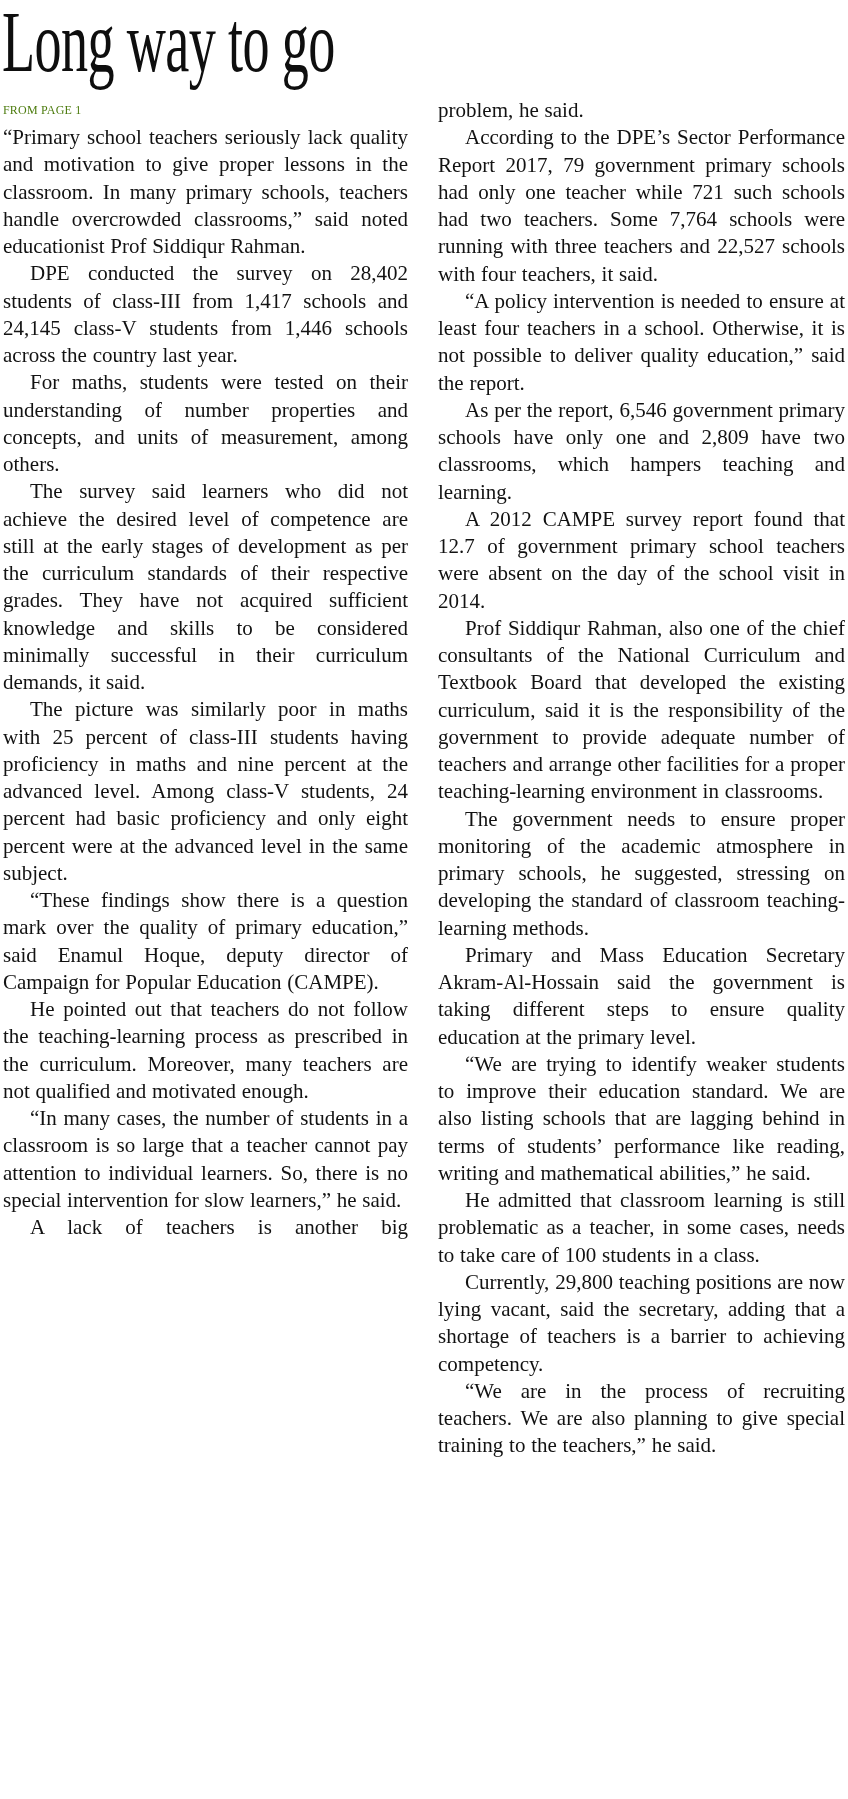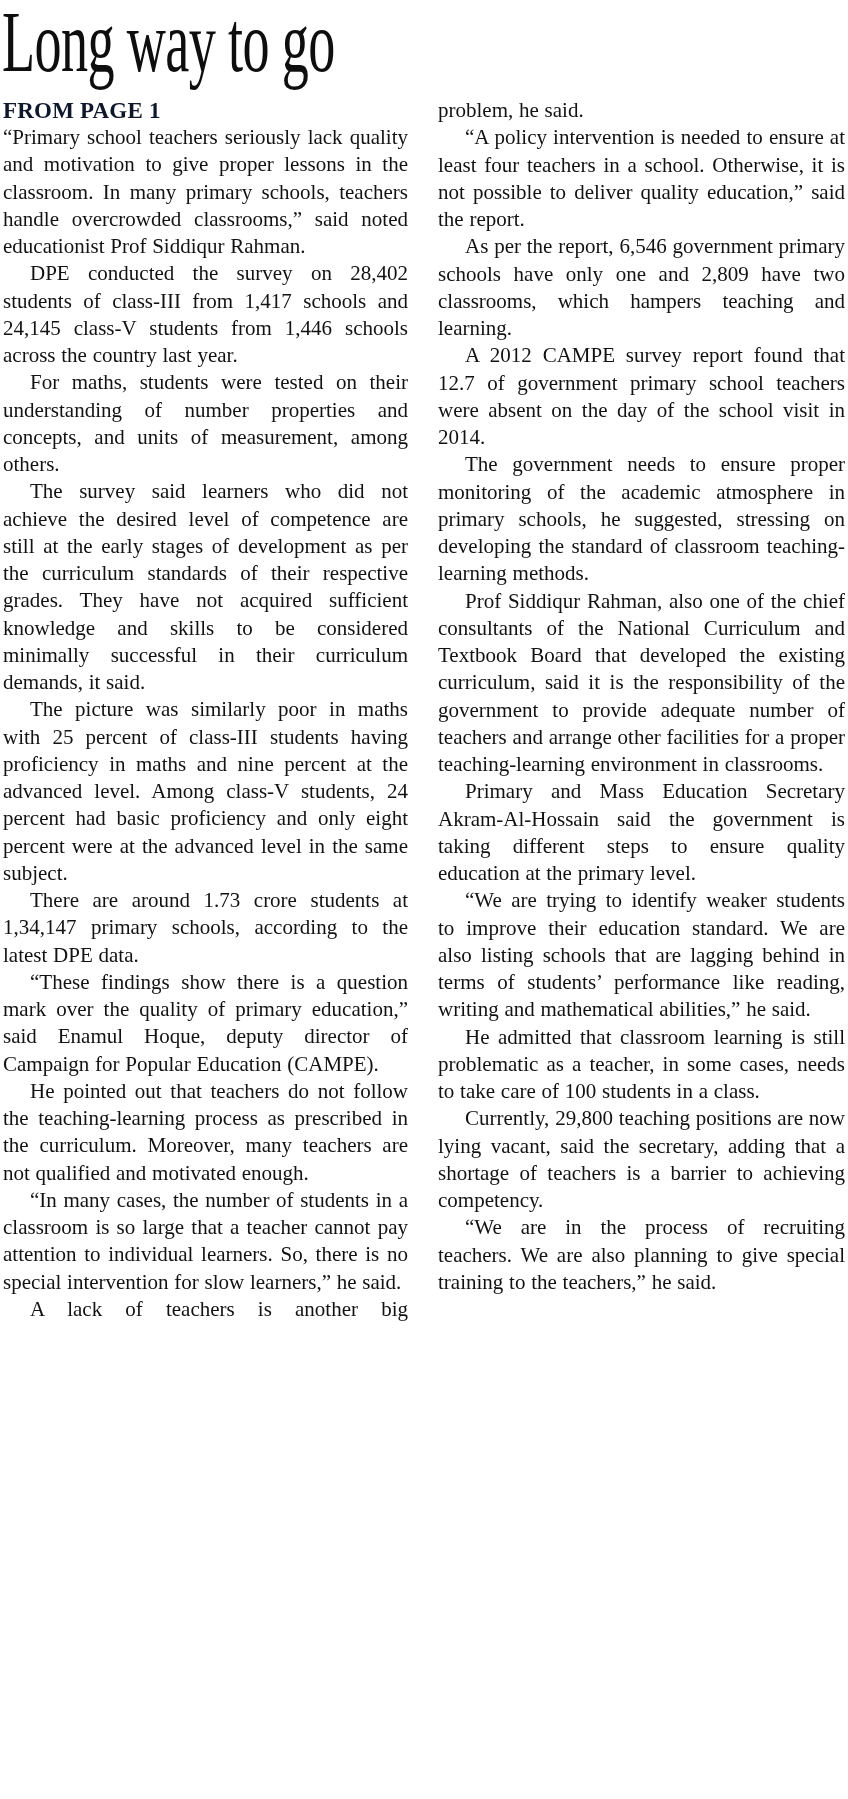--- a/index.html
+++ b/index.html
@@ -36,25 +36,25 @@
     height: 1700px;
   }
   .col {
     position: absolute;
     top: 0;
     overflow: hidden;
   }
   .col-left  { left: 0;     width: 405px; }
   .col-right { left: 435px; width: 407px; }
   .kicker {
-    font-weight: bold;
-    font-size: 23px;
+    font-weight: normal;
+    font-size: 12px;
     line-height: 27px;
     letter-spacing: 0.2px;
-    color: #0f172a;
+    color: #4d7c0f;
     white-space: nowrap;
   }
   .paras p {
     margin: 0;
     font-size: 21px;
     line-height: 27.25px;
     text-align: justify;
     text-indent: 27px;
     word-spacing: 0.5px;
   }
@@ -71,36 +71,36 @@
   <div class="columns">
 
     <div class="col col-left">
       <div class="kicker">FROM PAGE 1</div>
       <div class="paras">
           <p>“Primary school teachers seriously lack quality and motivation to give proper lessons in the classroom. In many primary schools, teachers handle overcrowded classrooms,” said noted educationist Prof Siddiqur Rahman.</p>
           <p>DPE conducted the survey on 28,402 students of class-III from 1,417 schools and 24,145 class-V students from 1,446 schools across the country last year.</p>
           <p>For maths, students were tested on their understanding of number properties and concepts, and units of measurement, among others.</p>
           <p>The survey said learners who did not achieve the desired level of competence are still at the early stages of development as per the curriculum standards of their respective grades. They have not acquired sufficient knowledge and skills to be considered minimally successful in their curriculum demands, it said.</p>
           <p>The picture was similarly poor in maths with 25 percent of class-III students having proficiency in maths and nine percent at the advanced level. Among class-V students, 24 percent had basic proficiency and only eight percent were at the advanced level in the same subject.</p>
-          <p>There are around 1.73 crore students at 1,34,147 primary schools, according to the latest DPE data.</p>
           <p>“These findings show there is a question mark over the quality of primary education,” said Enamul Hoque, deputy director of Campaign for Popular Education (CAMPE).</p>
           <p>He pointed out that teachers do not follow the teaching-learning process as prescribed in the curriculum. Moreover, many teachers are not qualified and motivated enough.</p>
           <p>“In many cases, the number of students in a classroom is so large that a teacher cannot pay attention to individual learners. So, there is no special intervention for slow learners,” he said.</p>
           <p>A lack of teachers is another big</p>
         </div>
     </div>
 
     <div class="col col-right">
       <div class="paras">
           <p>problem, he said.</p>
+          <p>According to the DPE’s Sector Performance Report 2017, 79 government primary schools had only one teacher while 721 such schools had two teachers. Some 7,764 schools were running with three teachers and 22,527 schools with four teachers, it said.</p>
           <p>“A policy intervention is needed to ensure at least four teachers in a school. Otherwise, it is not possible to deliver quality education,” said the report.</p>
           <p>As per the report, 6,546 government primary schools have only one and 2,809 have two classrooms, which hampers teaching and learning.</p>
           <p>A 2012 CAMPE survey report found that 12.7 of government primary school teachers were absent on the day of the school visit in 2014.</p>
+          <p>Prof Siddiqur Rahman, also one of the chief consultants of the National Curriculum and Textbook Board that developed the existing curriculum, said it is the responsibility of the government to provide adequate number of teachers and arrange other facilities for a proper teaching-learning environment in classrooms.</p>
           <p>The government needs to ensure proper monitoring of the academic atmosphere in primary schools, he suggested, stressing on developing the standard of classroom teaching-learning methods.</p>
-          <p>Prof Siddiqur Rahman, also one of the chief consultants of the National Curriculum and Textbook Board that developed the existing curriculum, said it is the responsibility of the government to provide adequate number of teachers and arrange other facilities for a proper teaching-learning environment in classrooms.</p>
           <p>Primary and Mass Education Secretary Akram-Al-Hossain said the government is taking different steps to ensure quality education at the primary level.</p>
           <p>“We are trying to identify weaker students to improve their education standard. We are also listing schools that are lagging behind in terms of students’ performance like reading, writing and mathematical abilities,” he said.</p>
           <p>He admitted that classroom learning is still problematic as a teacher, in some cases, needs to take care of 100 students in a class.</p>
           <p>Currently, 29,800 teaching positions are now lying vacant, said the secretary, adding that a shortage of teachers is a barrier to achieving competency.</p>
           <p>“We are in the process of recruiting teachers. We are also planning to give special training to the teachers,” he said.</p>
         </div>
     </div>
 
   </div>
 </article>

